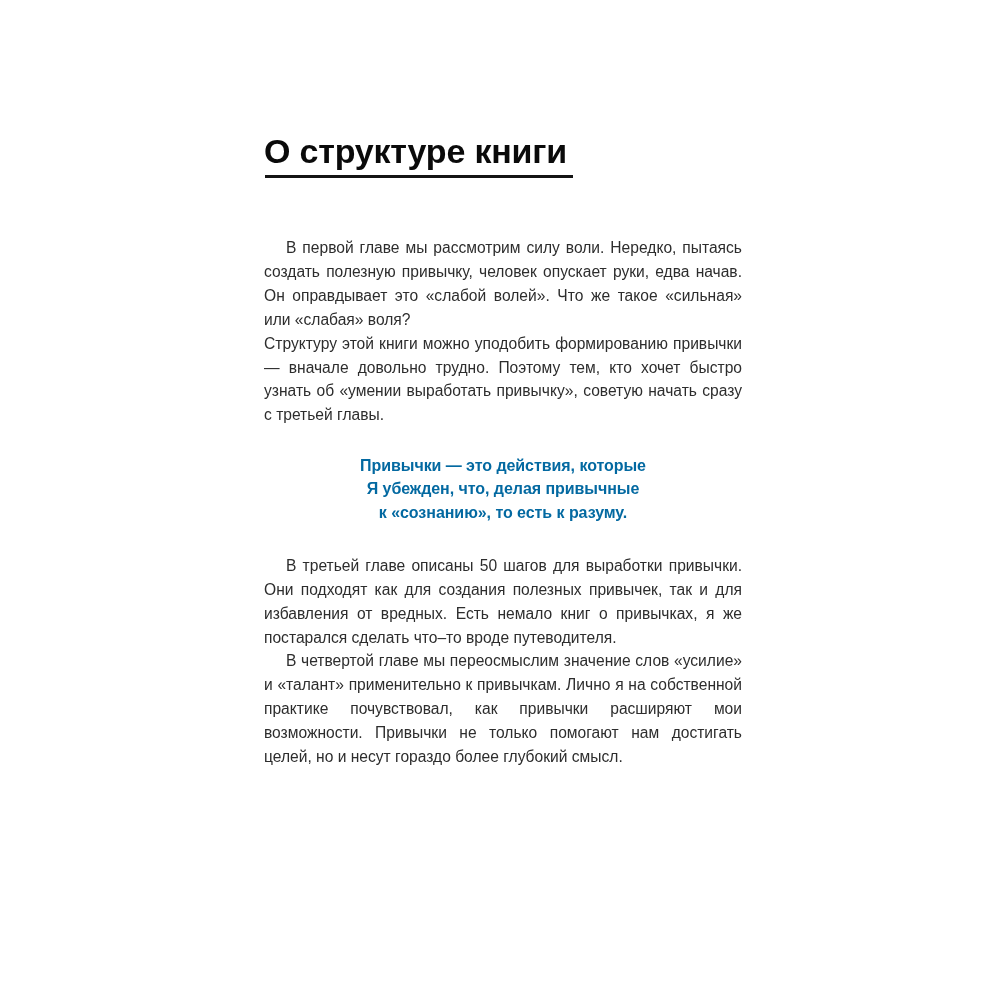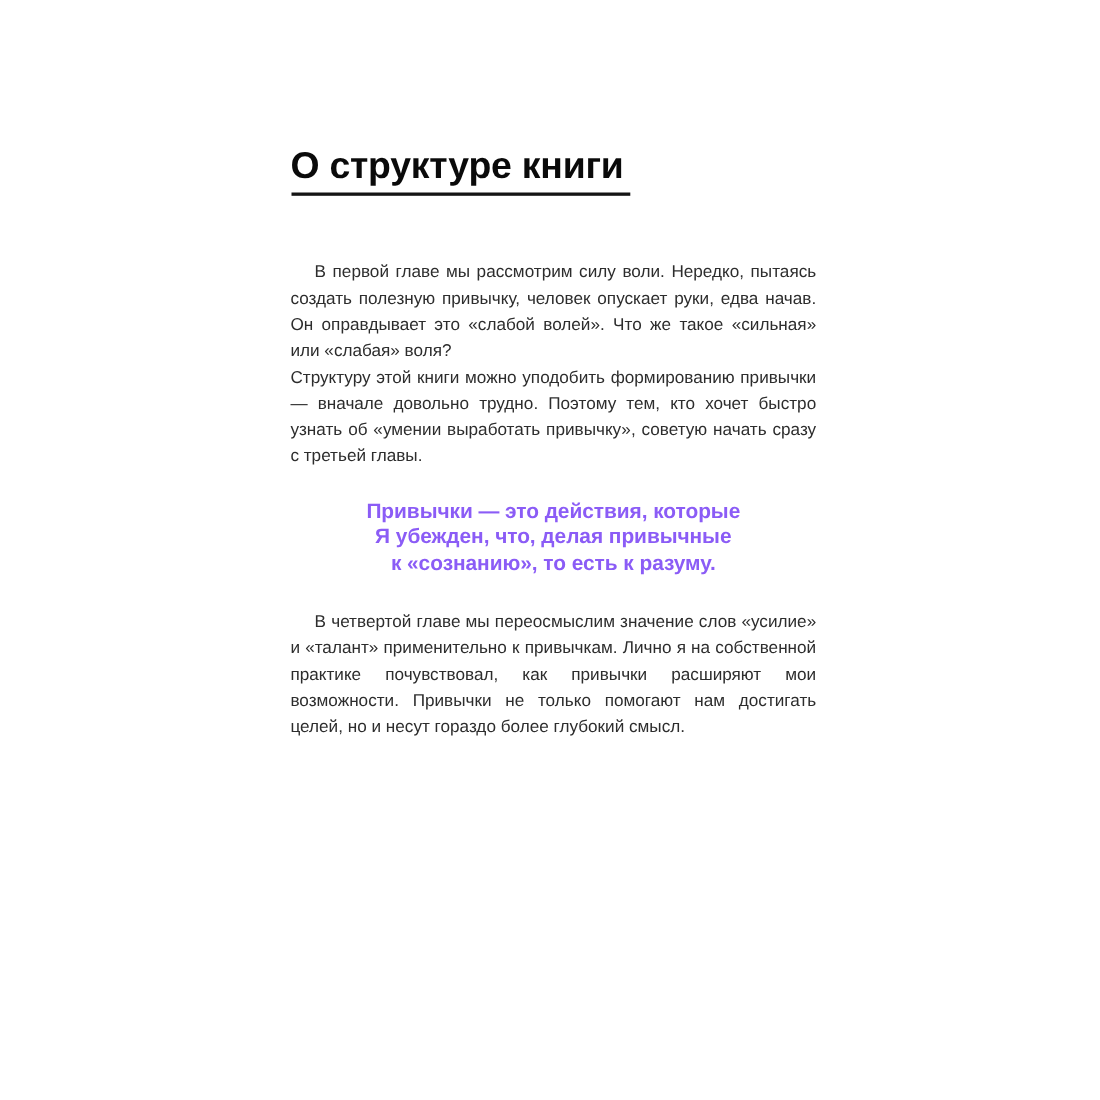--- a/index.html
+++ b/index.html
@@ -71,24 +71,24 @@
 
   p.para.indent {
     text-indent: 22px;
   }
 
   
   .pull-quote {
     margin: 0;
     padding: 0;
     text-align: center;
-    font-size: 19px;
+    font-size: 16px;
     font-weight: 700;
     line-height: 23.2px;
-    color: #8b5cf6;
+    color: #0369a1;
     letter-spacing: -0.05px;
   }
 
   .pull-quote .q-line {
     display: block;
     white-space: nowrap;
   }
 
   .gap-before-quote { height: 27px; }
   .gap-after-quote  { height: 30px; }
@@ -114,18 +114,19 @@
       <div class="gap-before-quote"></div>
 
       <blockquote class="pull-quote">
         <span class="q-line">Привычки — это действия, которые</span>
         <span class="q-line">Я убежден, что, делая привычные</span>
         <span class="q-line">к «сознанию», то есть к разуму.</span>
       </blockquote>
 
       <div class="gap-after-quote"></div>
 
+      <p class="para indent">В третьей главе описаны 50 шагов для выработки привычки. Они подходят как для создания полезных привычек, так и для избавления от вредных. Есть немало книг о привычках, я же постарался сделать что–то вроде путеводителя.</p>
 
       <p class="para indent">В четвертой главе мы переосмыслим значение слов «усилие» и «талант» применительно к привычкам. Лично я на собственной практике почувствовал, как привычки расширяют мои возможности. Привычки не только помогают нам достигать целей, но и несут гораздо более глубокий смысл.</p>
 
     </div>
   </div>
 </div>
 
 </body></html>

